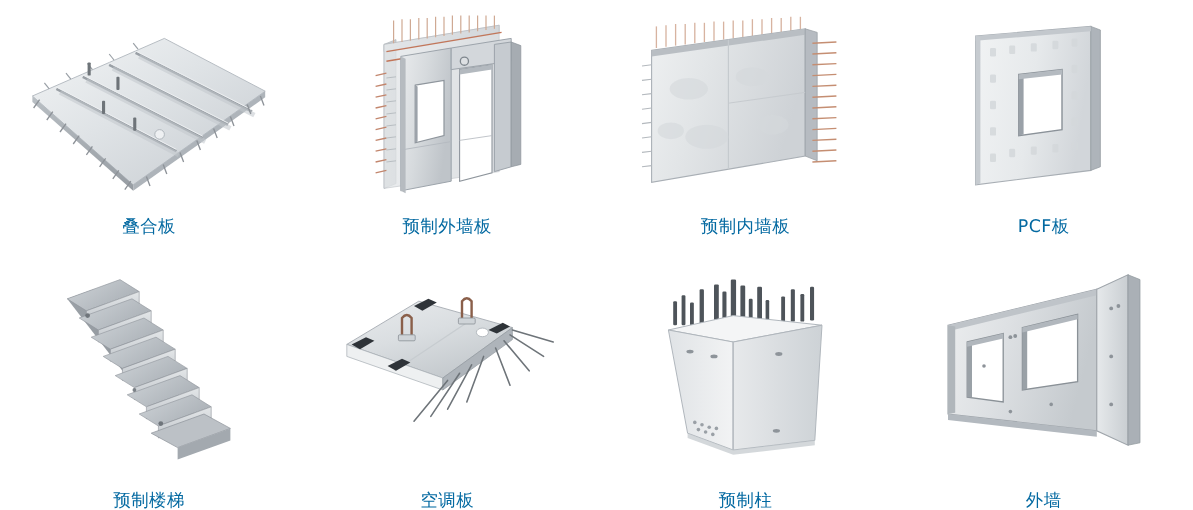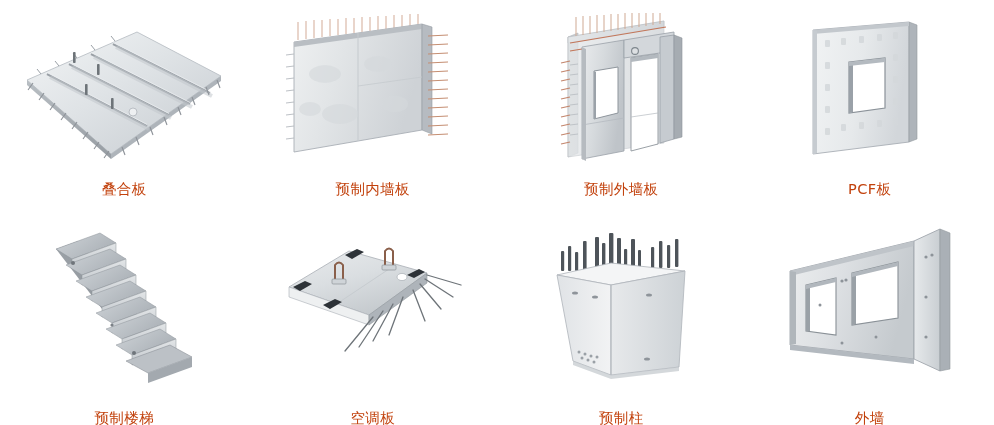--- a/index.html
+++ b/index.html
@@ -45,21 +45,21 @@
     flex: 1 1 auto;
     display: flex;
     align-items: center;
     justify-content: center;
   }
   .row-top .figure { height: 155px; }
   .row-bottom .figure { height: 168px; }
 
   .caption {
     font-size: 14.5px;
-    color: #c2410c;
+    color: #0369a1;
     letter-spacing: 0.4px;
     line-height: 1;
     white-space: nowrap;
     text-align: center;
   }
   .row-top .caption { margin-top: 4px; }
   .row-bottom .caption { margin-top: 4px; }
 
   svg { display: block; overflow: visible; }
 </style>
@@ -143,20 +143,126 @@
           <g fill="#6e7479">
             <rect x="54" y="38" width="2.6" height="11" rx="0.8"></rect>
             <rect x="78" y="50" width="2.6" height="11" rx="0.8"></rect>
             <rect x="66" y="70" width="2.6" height="11" rx="0.8"></rect>
             <rect x="92" y="84" width="2.6" height="11" rx="0.8"></rect>
           </g>
           <circle cx="114" cy="98" r="4" fill="#eef0f2" stroke="#aeb4ba" stroke-width="0.8"></circle>
         </svg>
       </div>
       <div class="caption">叠合板</div>
+    </div>
+
+    <div class="cell">
+      <div class="figure">
+        <svg width="150" height="152" viewBox="0 0 150 152">
+          <defs>
+            <linearGradient id="wpFace" x1="0" y1="0" x2="1" y2="0.4">
+              <stop offset="0%" stop-color="#e9ebed"></stop>
+              <stop offset="50%" stop-color="#d6dadd"></stop>
+              <stop offset="100%" stop-color="#bfc4c9"></stop>
+            </linearGradient>
+            <linearGradient id="wpBack" x1="0" y1="0" x2="1" y2="0">
+              <stop offset="0%" stop-color="#e4e7e9"></stop>
+              <stop offset="100%" stop-color="#cfd3d7"></stop>
+            </linearGradient>
+          </defs>
+
+          <polygon points="22,24 32,20 32,140 22,144" fill="#cfd3d7" stroke="#b0b6bb" stroke-width="0.6"></polygon>
+          <polygon points="22,24 118,8 118,14 22,30" fill="#dfe3e6" stroke="#b0b6bb" stroke-width="0.5"></polygon>
+          <polygon points="22,24 118,8 118,130 22,144" fill="url(#wpBack)" opacity="0.75" stroke="#b6bbc0" stroke-width="0.6"></polygon>
+
+          <g stroke="#cfa993" stroke-width="1">
+            <line x1="30" y1="23" x2="30" y2="4"></line>
+              <line x1="37" y1="22" x2="37" y2="3"></line>
+            <line x1="44" y1="21" x2="44" y2="3"></line>
+              <line x1="51" y1="20" x2="51" y2="2"></line>
+            <line x1="58" y1="19" x2="58" y2="2"></line>
+              <line x1="65" y1="18" x2="65" y2="1"></line>
+            <line x1="72" y1="17" x2="72" y2="1"></line>
+              <line x1="79" y1="16" x2="79" y2="0"></line>
+            <line x1="86" y1="15" x2="86" y2="0"></line>
+              <line x1="93" y1="14" x2="93" y2="0"></line>
+            <line x1="100" y1="13" x2="100" y2="0"></line>
+              <line x1="107" y1="12" x2="107" y2="0"></line>
+            <line x1="114" y1="11" x2="114" y2="0"></line>
+          </g>
+
+          <g stroke="#c2765a" stroke-width="1.2">
+            <line x1="24" y1="30" x2="120" y2="14"></line>
+            <line x1="24" y1="38" x2="120" y2="22"></line>
+          </g>
+
+          <g stroke="#c2856c" stroke-width="1.1">
+            <line x1="24" y1="48" x2="15" y2="50"></line>
+              <line x1="24" y1="57" x2="15" y2="59"></line>
+            <line x1="24" y1="66" x2="15" y2="68"></line>
+              <line x1="24" y1="75" x2="15" y2="77"></line>
+            <line x1="24" y1="84" x2="15" y2="86"></line>
+              <line x1="24" y1="93" x2="15" y2="95"></line>
+            <line x1="24" y1="102" x2="15" y2="104"></line>
+              <line x1="24" y1="111" x2="15" y2="113"></line>
+            <line x1="24" y1="120" x2="15" y2="122"></line>
+              <line x1="24" y1="129" x2="15" y2="131"></line>
+          </g>
+
+          <g stroke="#c2856c" stroke-width="1.1">
+            <line x1="118" y1="32" x2="128" y2="31"></line>
+              <line x1="118" y1="41" x2="128" y2="40"></line>
+            <line x1="118" y1="50" x2="128" y2="49"></line>
+              <line x1="118" y1="59" x2="128" y2="58"></line>
+            <line x1="118" y1="68" x2="128" y2="67"></line>
+              <line x1="118" y1="77" x2="128" y2="76"></line>
+            <line x1="118" y1="86" x2="128" y2="85"></line>
+              <line x1="118" y1="95" x2="128" y2="94"></line>
+            <line x1="118" y1="104" x2="128" y2="103"></line>
+              <line x1="118" y1="113" x2="128" y2="112"></line>
+          </g>
+
+          <g>
+
+            <polygon points="36,34 78,27 78,138 36,146" fill="url(#wpFace)" stroke="#9aa1a8" stroke-width="0.8"></polygon>
+
+            <polygon points="78,27 128,19 128,38 78,45" fill="#d3d7db" stroke="#9aa1a8" stroke-width="0.8"></polygon>
+
+            <polygon points="114,24 128,22 128,126 114,130" fill="#c6cbd0" stroke="#9aa1a8" stroke-width="0.8"></polygon>
+
+            <polygon points="128,22 136,25 136,124 128,126" fill="#a6acb2" stroke="#8d949b" stroke-width="0.6"></polygon>
+
+            <polygon points="36,146 40,148 40,36 36,34" fill="#b6bbc0"></polygon>
+
+            <polygon points="48,58 72,54 72,100 48,106" fill="#ffffff" stroke="#8e959c" stroke-width="1"></polygon>
+            <polygon points="48,58 50,59 50,105 48,106" fill="#9ba2a9"></polygon>
+
+            <polygon points="85,45 112,41 112,131 85,138" fill="#ffffff" stroke="#8e959c" stroke-width="0.9"></polygon>
+
+            <polygon points="85,45 112,41 112,45 85,49" fill="#b3b9bf"></polygon>
+
+            <circle cx="89" cy="38" r="3.4" fill="#dde0e3" stroke="#7e868d" stroke-width="1.1"></circle>
+
+            <line x1="36" y1="112" x2="78" y2="105" stroke="#b5bac0" stroke-width="0.8"></line>
+            <line x1="85" y1="104" x2="112" y2="100" stroke="#b5bac0" stroke-width="0.7"></line>
+          </g>
+
+          <g stroke="#b0b6bb" stroke-width="0.7">
+            <line x1="24" y1="52" x2="32" y2="51"></line>
+              <line x1="24" y1="62" x2="32" y2="61"></line>
+            <line x1="24" y1="72" x2="32" y2="71"></line>
+              <line x1="24" y1="82" x2="32" y2="81"></line>
+            <line x1="24" y1="92" x2="32" y2="91"></line>
+              <line x1="24" y1="102" x2="32" y2="101"></line>
+            <line x1="24" y1="112" x2="32" y2="111"></line>
+              <line x1="24" y1="122" x2="32" y2="121"></line>
+          </g>
+        </svg>
+      </div>
+      <div class="caption">预制外墙板</div>
     </div>
 
     <div class="cell">
       <div class="figure">
         <svg width="185" height="150" viewBox="0 0 185 150">
           <defs>
             <linearGradient id="iwFace" x1="0" y1="0" x2="1" y2="0.3">
               <stop offset="0%" stop-color="#eef0f1"></stop>
               <stop offset="40%" stop-color="#e2e5e7"></stop>
               <stop offset="100%" stop-color="#ced2d6"></stop>
@@ -224,126 +330,20 @@
             <line x1="14" y1="112" x2="6" y2="113"></line>
               <line x1="14" y1="124" x2="6" y2="125"></line>
           </g>
         </svg>
       </div>
       <div class="caption">预制内墙板</div>
     </div>
 
     <div class="cell">
       <div class="figure">
-        <svg width="150" height="152" viewBox="0 0 150 152">
-          <defs>
-            <linearGradient id="wpFace" x1="0" y1="0" x2="1" y2="0.4">
-              <stop offset="0%" stop-color="#e9ebed"></stop>
-              <stop offset="50%" stop-color="#d6dadd"></stop>
-              <stop offset="100%" stop-color="#bfc4c9"></stop>
-            </linearGradient>
-            <linearGradient id="wpBack" x1="0" y1="0" x2="1" y2="0">
-              <stop offset="0%" stop-color="#e4e7e9"></stop>
-              <stop offset="100%" stop-color="#cfd3d7"></stop>
-            </linearGradient>
-          </defs>
-
-          <polygon points="22,24 32,20 32,140 22,144" fill="#cfd3d7" stroke="#b0b6bb" stroke-width="0.6"></polygon>
-          <polygon points="22,24 118,8 118,14 22,30" fill="#dfe3e6" stroke="#b0b6bb" stroke-width="0.5"></polygon>
-          <polygon points="22,24 118,8 118,130 22,144" fill="url(#wpBack)" opacity="0.75" stroke="#b6bbc0" stroke-width="0.6"></polygon>
-
-          <g stroke="#cfa993" stroke-width="1">
-            <line x1="30" y1="23" x2="30" y2="4"></line>
-              <line x1="37" y1="22" x2="37" y2="3"></line>
-            <line x1="44" y1="21" x2="44" y2="3"></line>
-              <line x1="51" y1="20" x2="51" y2="2"></line>
-            <line x1="58" y1="19" x2="58" y2="2"></line>
-              <line x1="65" y1="18" x2="65" y2="1"></line>
-            <line x1="72" y1="17" x2="72" y2="1"></line>
-              <line x1="79" y1="16" x2="79" y2="0"></line>
-            <line x1="86" y1="15" x2="86" y2="0"></line>
-              <line x1="93" y1="14" x2="93" y2="0"></line>
-            <line x1="100" y1="13" x2="100" y2="0"></line>
-              <line x1="107" y1="12" x2="107" y2="0"></line>
-            <line x1="114" y1="11" x2="114" y2="0"></line>
-          </g>
-
-          <g stroke="#c2765a" stroke-width="1.2">
-            <line x1="24" y1="30" x2="120" y2="14"></line>
-            <line x1="24" y1="38" x2="120" y2="22"></line>
-          </g>
-
-          <g stroke="#c2856c" stroke-width="1.1">
-            <line x1="24" y1="48" x2="15" y2="50"></line>
-              <line x1="24" y1="57" x2="15" y2="59"></line>
-            <line x1="24" y1="66" x2="15" y2="68"></line>
-              <line x1="24" y1="75" x2="15" y2="77"></line>
-            <line x1="24" y1="84" x2="15" y2="86"></line>
-              <line x1="24" y1="93" x2="15" y2="95"></line>
-            <line x1="24" y1="102" x2="15" y2="104"></line>
-              <line x1="24" y1="111" x2="15" y2="113"></line>
-            <line x1="24" y1="120" x2="15" y2="122"></line>
-              <line x1="24" y1="129" x2="15" y2="131"></line>
-          </g>
-
-          <g stroke="#c2856c" stroke-width="1.1">
-            <line x1="118" y1="32" x2="128" y2="31"></line>
-              <line x1="118" y1="41" x2="128" y2="40"></line>
-            <line x1="118" y1="50" x2="128" y2="49"></line>
-              <line x1="118" y1="59" x2="128" y2="58"></line>
-            <line x1="118" y1="68" x2="128" y2="67"></line>
-              <line x1="118" y1="77" x2="128" y2="76"></line>
-            <line x1="118" y1="86" x2="128" y2="85"></line>
-              <line x1="118" y1="95" x2="128" y2="94"></line>
-            <line x1="118" y1="104" x2="128" y2="103"></line>
-              <line x1="118" y1="113" x2="128" y2="112"></line>
-          </g>
-
-          <g>
-
-            <polygon points="36,34 78,27 78,138 36,146" fill="url(#wpFace)" stroke="#9aa1a8" stroke-width="0.8"></polygon>
-
-            <polygon points="78,27 128,19 128,38 78,45" fill="#d3d7db" stroke="#9aa1a8" stroke-width="0.8"></polygon>
-
-            <polygon points="114,24 128,22 128,126 114,130" fill="#c6cbd0" stroke="#9aa1a8" stroke-width="0.8"></polygon>
-
-            <polygon points="128,22 136,25 136,124 128,126" fill="#a6acb2" stroke="#8d949b" stroke-width="0.6"></polygon>
-
-            <polygon points="36,146 40,148 40,36 36,34" fill="#b6bbc0"></polygon>
-
-            <polygon points="48,58 72,54 72,100 48,106" fill="#ffffff" stroke="#8e959c" stroke-width="1"></polygon>
-            <polygon points="48,58 50,59 50,105 48,106" fill="#9ba2a9"></polygon>
-
-            <polygon points="85,45 112,41 112,131 85,138" fill="#ffffff" stroke="#8e959c" stroke-width="0.9"></polygon>
-
-            <polygon points="85,45 112,41 112,45 85,49" fill="#b3b9bf"></polygon>
-
-            <circle cx="89" cy="38" r="3.4" fill="#dde0e3" stroke="#7e868d" stroke-width="1.1"></circle>
-
-            <line x1="36" y1="112" x2="78" y2="105" stroke="#b5bac0" stroke-width="0.8"></line>
-            <line x1="85" y1="104" x2="112" y2="100" stroke="#b5bac0" stroke-width="0.7"></line>
-          </g>
-
-          <g stroke="#b0b6bb" stroke-width="0.7">
-            <line x1="24" y1="52" x2="32" y2="51"></line>
-              <line x1="24" y1="62" x2="32" y2="61"></line>
-            <line x1="24" y1="72" x2="32" y2="71"></line>
-              <line x1="24" y1="82" x2="32" y2="81"></line>
-            <line x1="24" y1="92" x2="32" y2="91"></line>
-              <line x1="24" y1="102" x2="32" y2="101"></line>
-            <line x1="24" y1="112" x2="32" y2="111"></line>
-              <line x1="24" y1="122" x2="32" y2="121"></line>
-          </g>
-        </svg>
-      </div>
-      <div class="caption">预制外墙板</div>
-    </div>
-
-    <div class="cell">
-      <div class="figure">
         <svg width="145" height="150" viewBox="0 0 145 150">
           <defs>
             <linearGradient id="pcfFace" x1="0" y1="0" x2="1" y2="0.2">
               <stop offset="0%" stop-color="#f1f3f4"></stop>
               <stop offset="55%" stop-color="#e6e9eb"></stop>
               <stop offset="100%" stop-color="#d2d6da"></stop>
             </linearGradient>
           </defs>
 
           <polygon points="16,16 112,8 112,128 16,140" fill="url(#pcfFace)" stroke="#a8aeb4" stroke-width="0.9"></polygon>

